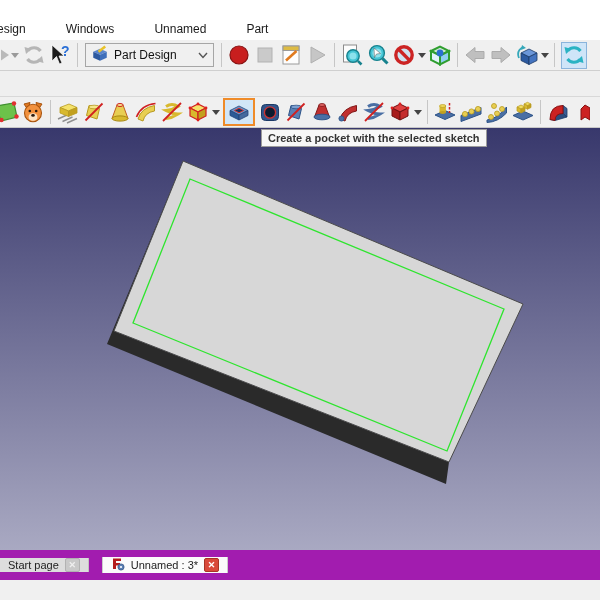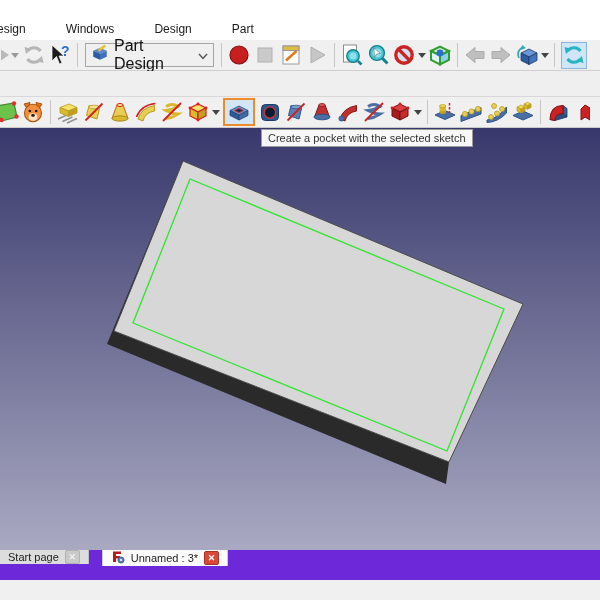--- a/index.html
+++ b/index.html
@@ -30,21 +30,21 @@
     background:#f0f0f0; border-bottom:1px solid #c8c8c8;
     display:flex; align-items:center; padding-left:0;
   }
   .ticon { width:24px; height:26px; flex:0 0 auto; display:flex; align-items:center; justify-content:center; margin:0 1px; }
   .ticon svg { display:block; }
   .clipped { width:19px; overflow:hidden; justify-content:flex-start; margin-left:0; }
   .sep { width:1px; height:24px; background:#c6c6c6; margin:0 4px; flex:0 0 auto; }
   .caret { width:10px; height:26px; display:flex; align-items:center; justify-content:center; flex:0 0 auto; }
   .combo {
     height:24px; width:129px; border:1px solid #a6a6a6; background:#f0f0f0;
-    display:flex; align-items:center; gap:5px; padding:0 5px; font-size:16px; color:#111;
+    display:flex; align-items:center; gap:5px; padding:0 5px; font-size:12px; color:#111;
     margin:0 3px; flex:0 0 auto;
   }
   .combo .cv { flex:1 1 auto; }
   .activebtn {
     width:26px; height:27px; background:#cfe5f8; border:1px solid #8ab4dc;
     display:flex; align-items:center; justify-content:center; flex:0 0 auto; margin-left:2px;
   }
   .pocketbtn {
     width:32px; height:28px; background:#d2e6f7; border:2px solid #ef8b29;
     display:flex; align-items:center; justify-content:center; flex:0 0 auto; margin:0 2px;
@@ -52,47 +52,47 @@
 
   .viewport {
     position:absolute; left:0; top:128px; width:600px; height:422px;
     background:linear-gradient(#38386c, #a9a9c2);
   }
   .viewport svg { display:block; }
 
   .tooltip {
     position:absolute; left:261px; top:129px; height:18px; z-index:30;
     background:#f7f7f7; border:1px solid #9b9b9b; color:#333;
-    font-size:11px; line-height:16px; padding:0 6px; white-space:nowrap;
+    font-size:11px; line-height:16px; padding:0 6px; white-space:nowrap;font-weight:bold;
   }
 
   .tabbar {
     position:absolute; left:0; top:550px; width:600px; height:30px;
-    background:#6d28d9; display:flex; align-items:flex-start;
+    background:#a21caf; display:flex; align-items:center;
   }
   .tab { display:flex; align-items:center; gap:6px; padding:0 8px; font-size:11px; color:#222; }
   .tab-start { background:#dddddd; border-right:1px solid #c2c2c2; }
   .tab-active { background:#fbfbfb; margin-left:13px; border-left:1px solid #cccccc; border-right:1px solid #cccccc; }
   .closebtn {
     width:15px; height:14px; border-radius:2px; display:flex; align-items:center; justify-content:center;
     font-size:9px; font-weight:bold; line-height:1;
   }
   .closebtn-gray { background:#c9c9c9; border:1px solid #b2b2b2; color:#efefef; }
   .closebtn-red { background:#d9493a; border:1px solid #a83426; color:#ffffff; }
   .statusbar { position:absolute; left:0; top:580px; width:600px; height:20px; background:#f0f0f0; }
 </style>
 </head>
 <body>
 
 <div class="titlebar"></div>
 
 <div class="menubar">
   <span class="menu-item">esign</span>
   <span class="menu-item">Windows</span>
-  <span class="menu-item">Design</span>
+  <span class="menu-item">Unnamed</span>
   <span class="menu-item">Part</span>
 </div>
 
 <div class="tb1">
   <span class="ticon clipped">
     <svg width="19" height="24" viewBox="0 0 19 24">
       <polygon points="-2,5 8,12 -2,19" fill="#b9b9b9"></polygon>
       <polygon points="10,10 18,10 14,15" fill="#9a9a9a"></polygon>
     </svg>
   </span>

